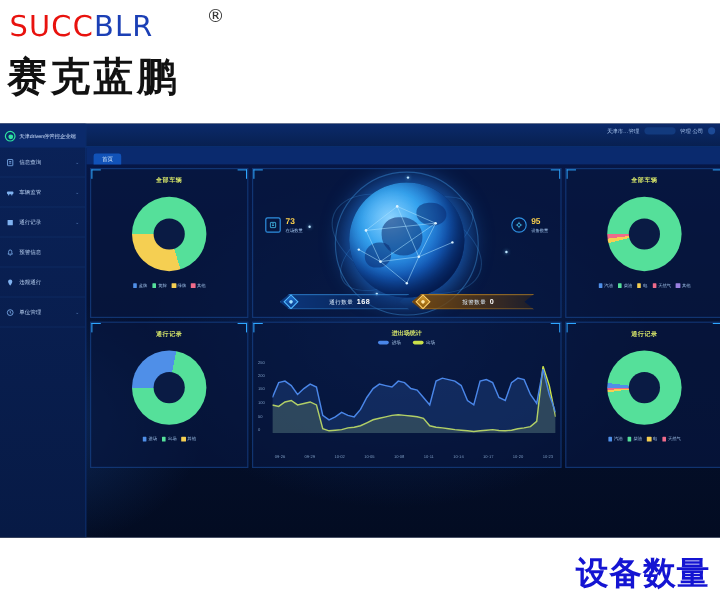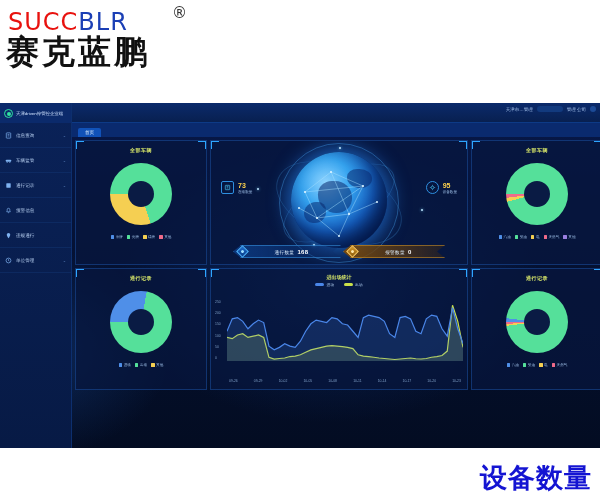--- a/index.html
+++ b/index.html
@@ -9,21 +9,21 @@
     font-family:"Liberation Sans", sans-serif;
     position:relative;
   }
 
   
   .logo-band { position:absolute; left:0; top:0; width:600px; height:105px; background:#fff; }
   .logo-latin { position:absolute; left:8px; top:8px; font-size:24px; font-weight:normal; letter-spacing:1px; font-family:"DejaVu Sans", sans-serif; }
   .logo-latin .red { color:#e8120e; }
   .logo-latin .blue { color:#1b3fb5; }
   .logo-reg { position:absolute; left:172px; top:4px; font-size:15px; color:#333; font-family:"DejaVu Sans", sans-serif; }
-  .logo-cn { position:absolute; left:6px; top:30px; font-size:33px; font-weight:bold; color:#111; letter-spacing:3px; font-family:"DejaVu Sans", sans-serif; }
+  .logo-cn { position:absolute; left:6px; top:42px; font-size:33px; font-weight:bold; color:#111; letter-spacing:3px; font-family:"DejaVu Sans", sans-serif; }
 
   
   .app {
     position:absolute; left:0; top:103px; width:600px; height:345px;
     background:#061335;
     overflow:hidden;
   }
   .app-bg-glow {
     position:absolute; left:0; top:0; width:100%; height:100%;
     background:

